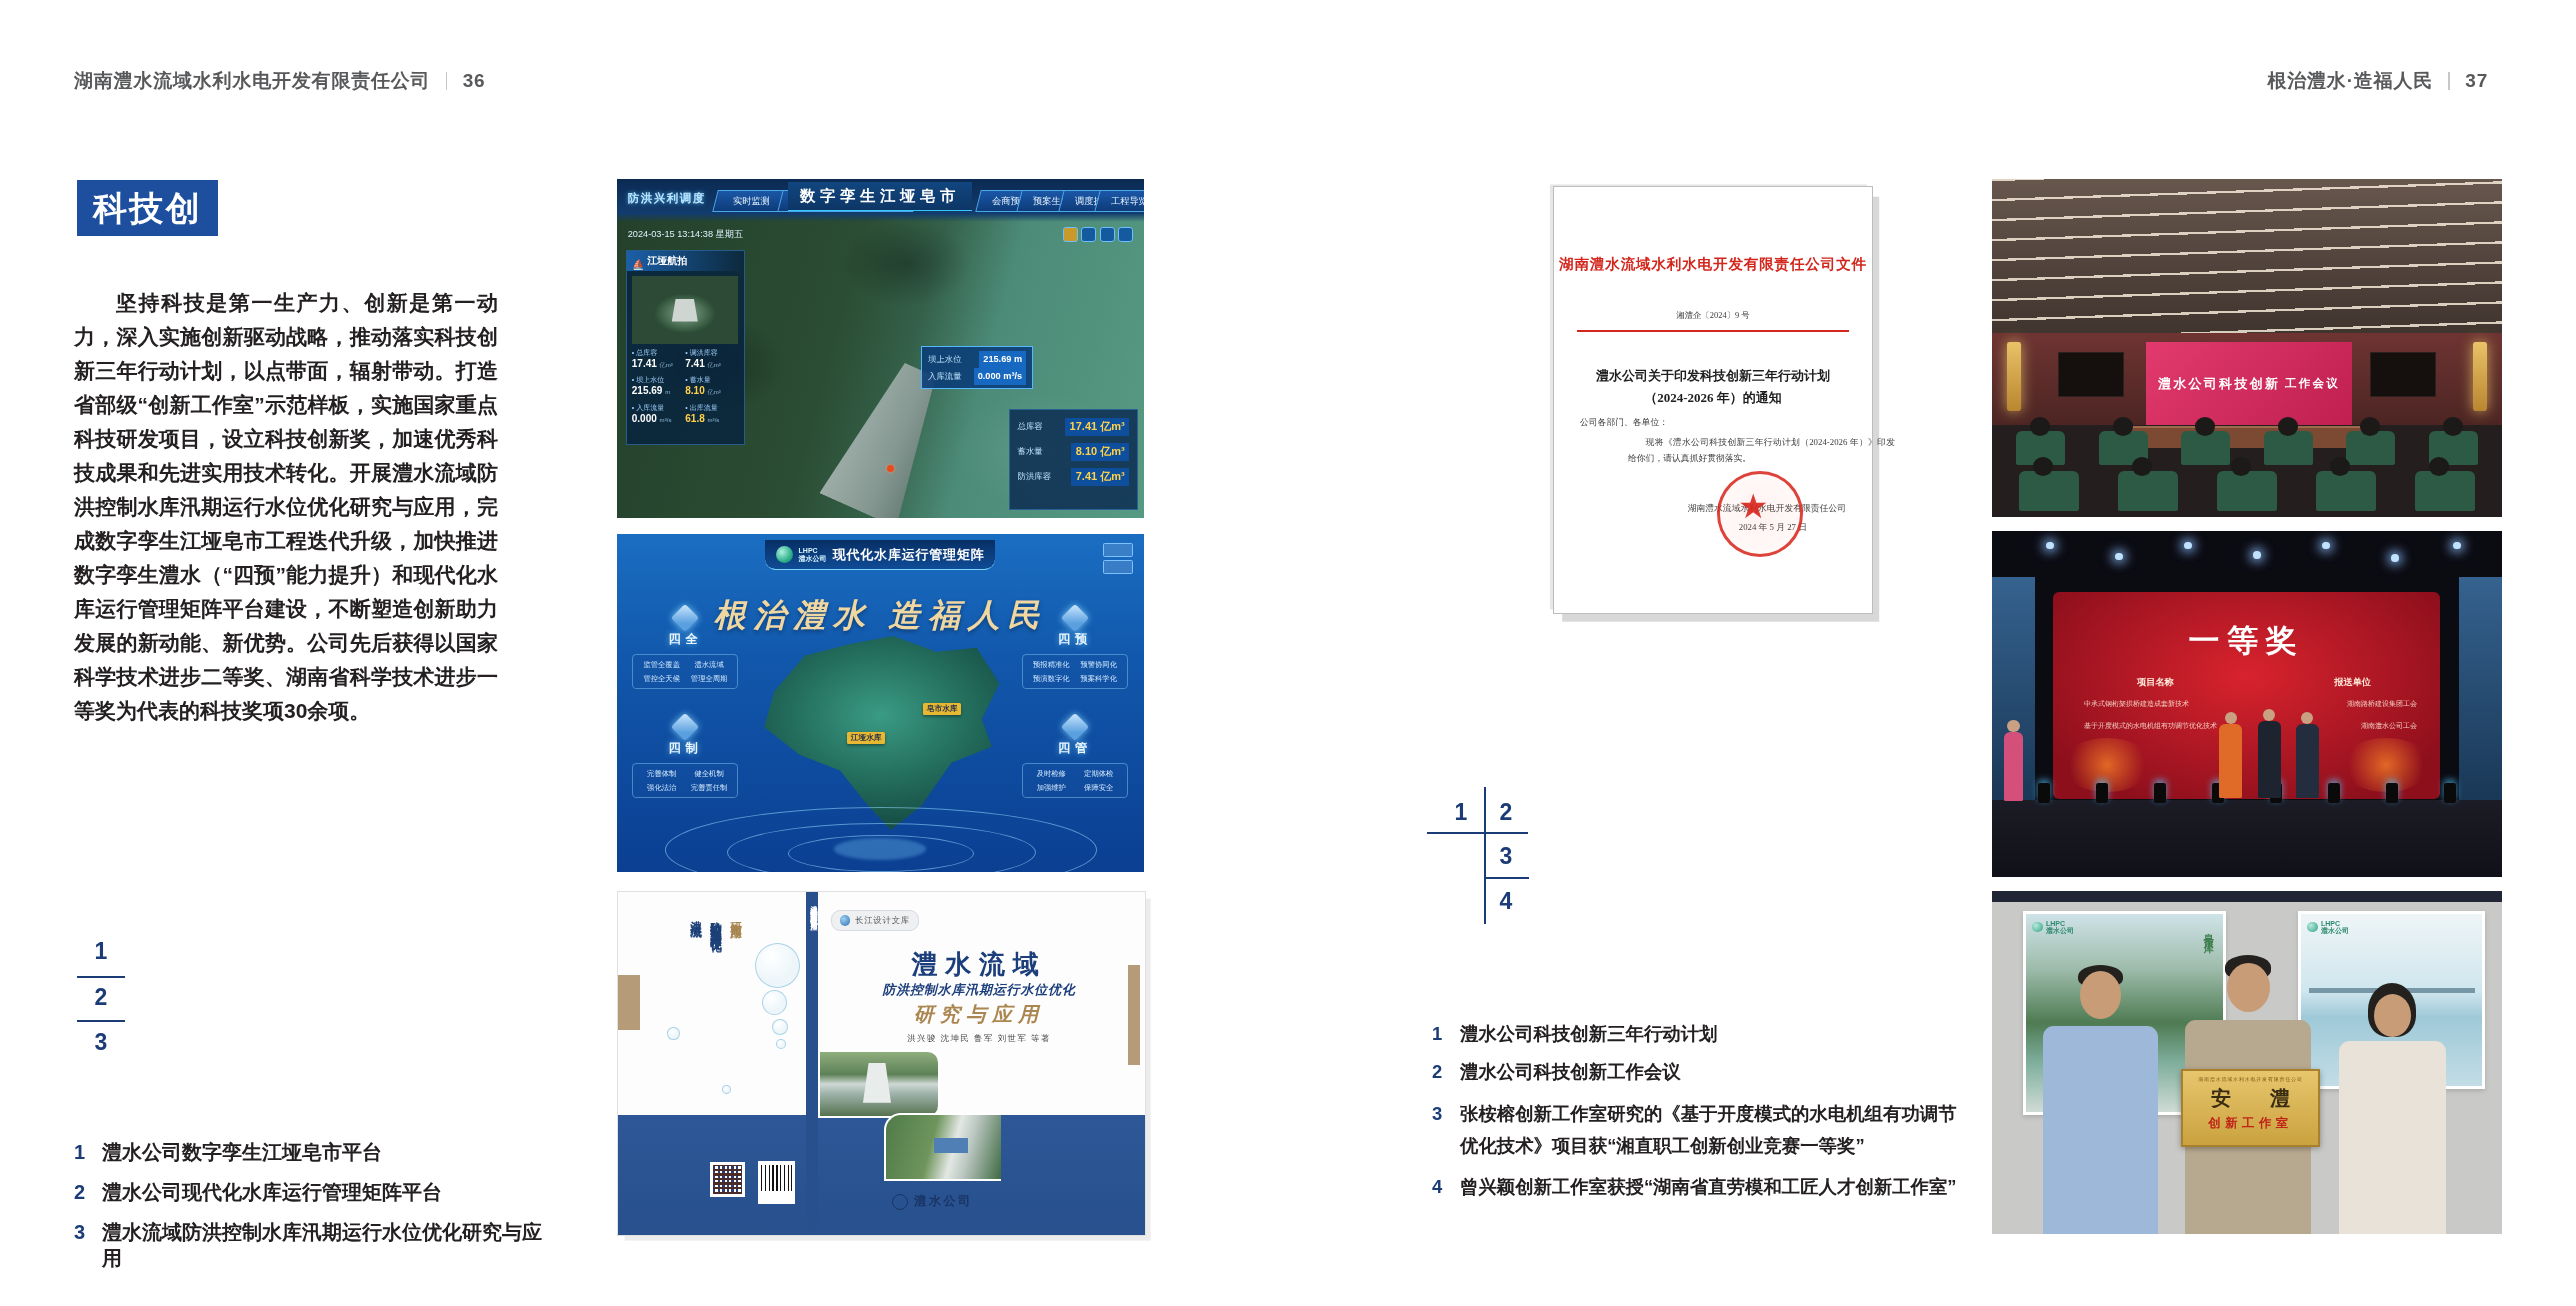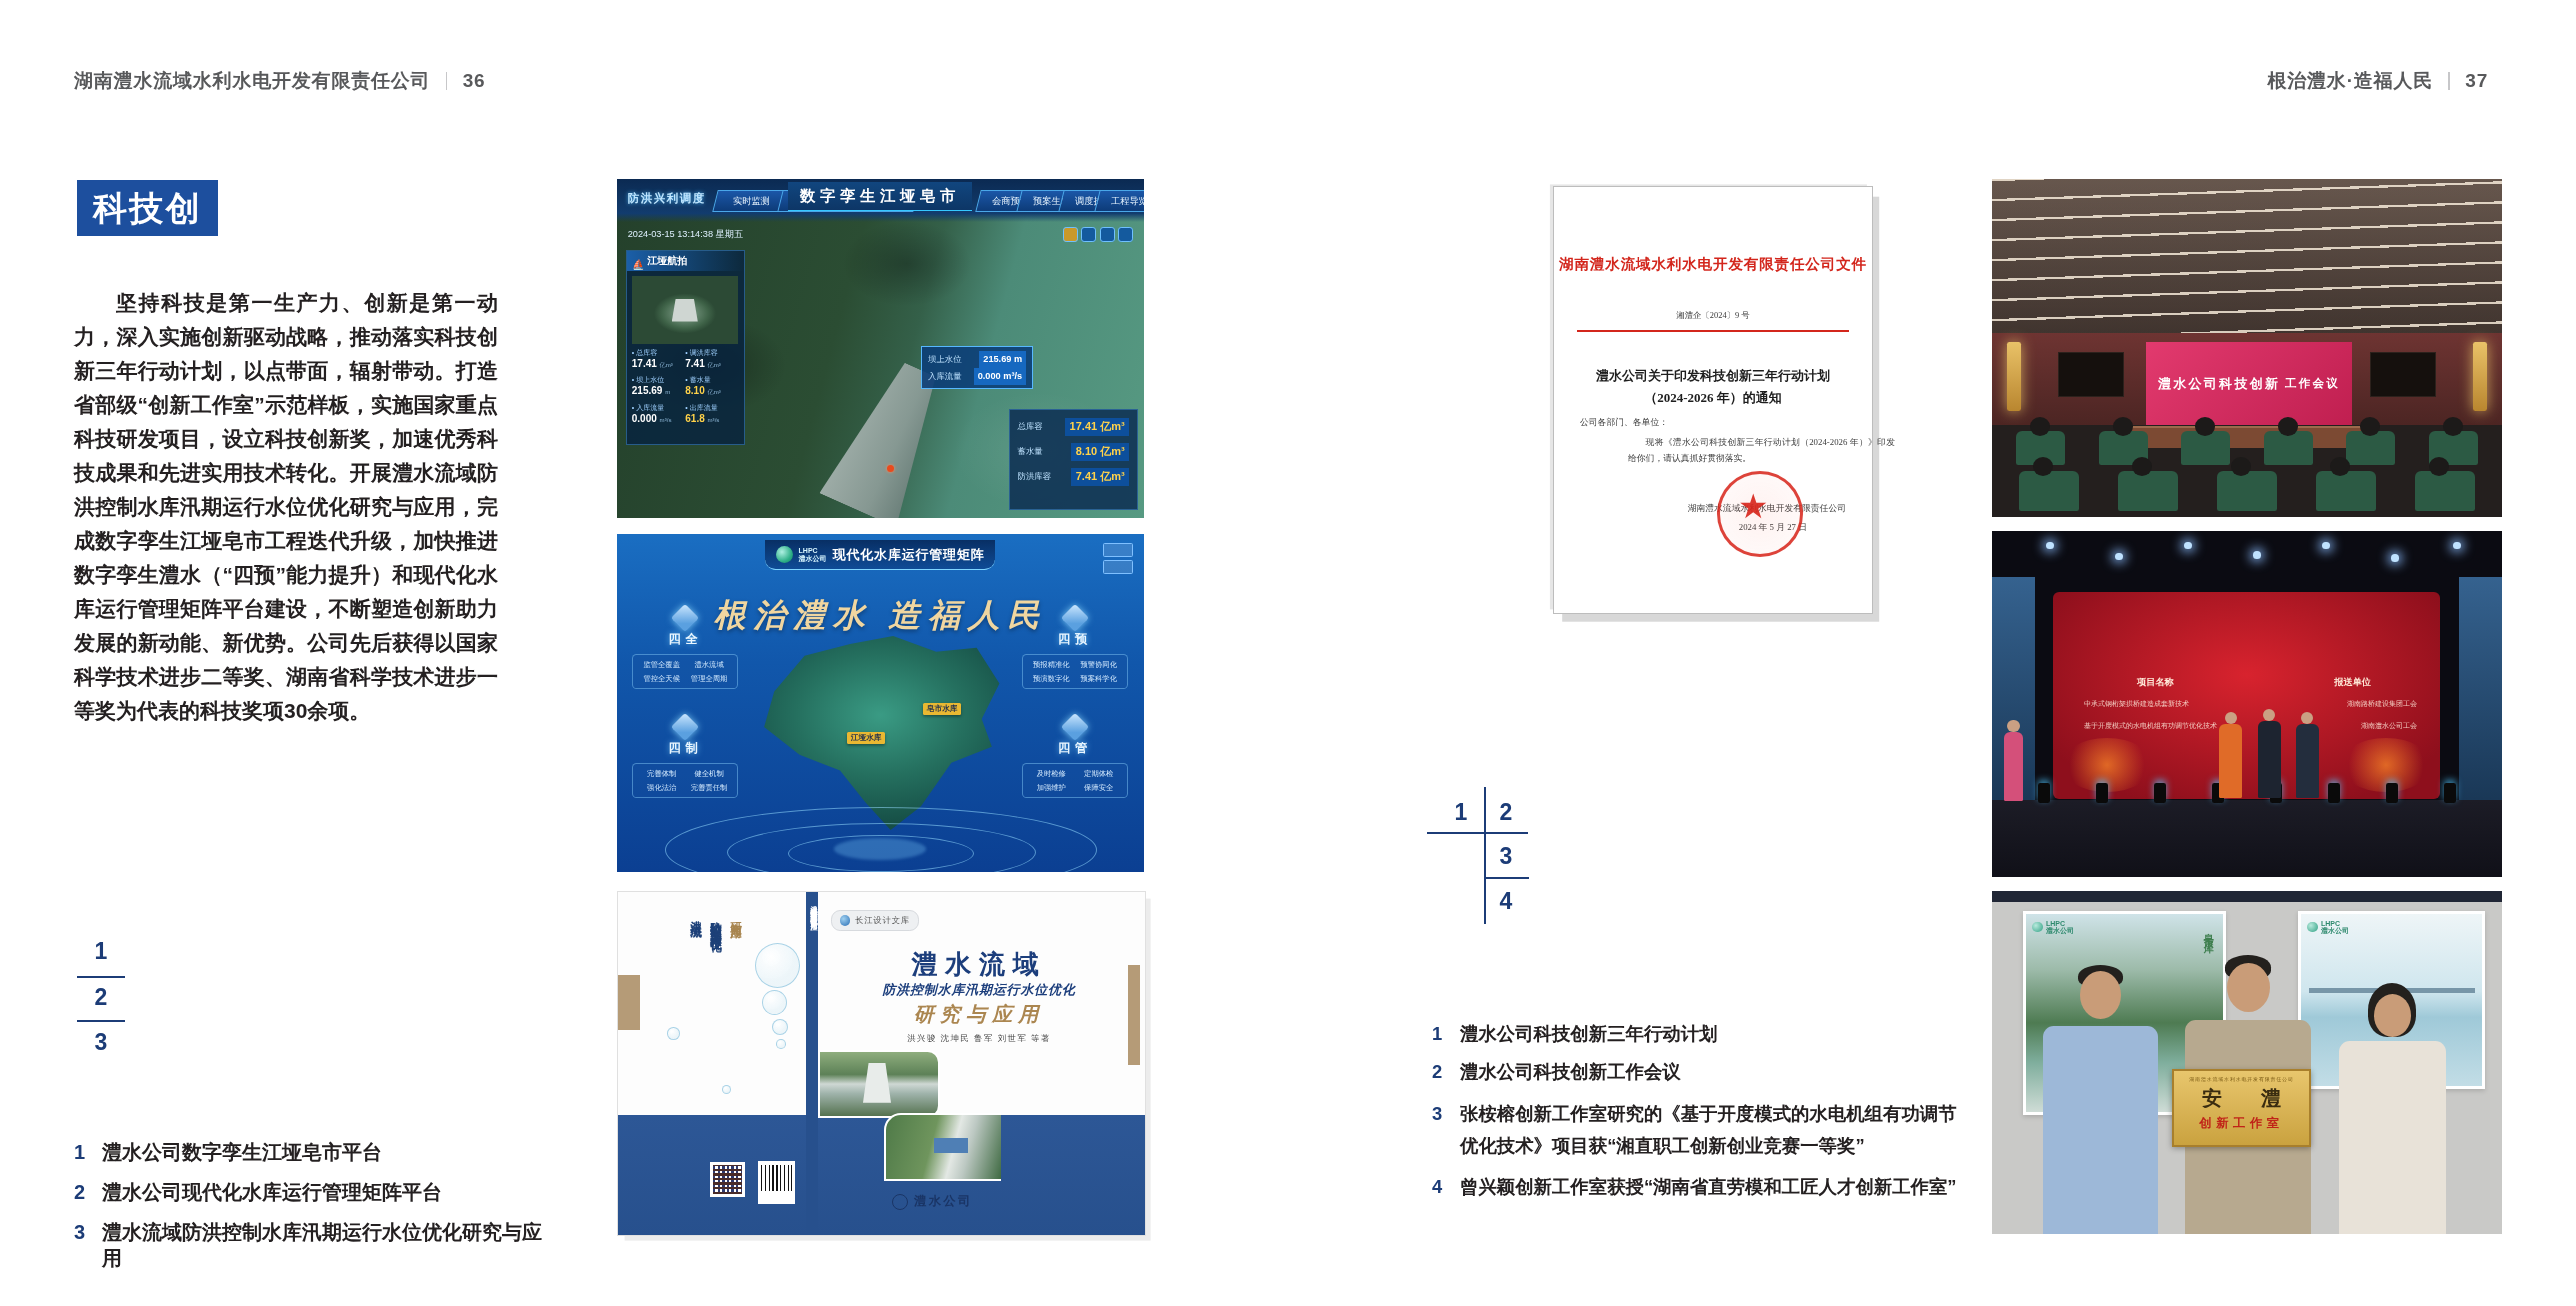--- a/index.html
+++ b/index.html
@@ -204,21 +204,21 @@
          background:linear-gradient(180deg,#eef5f7 0%,#cfe6ee 45%,#9fc9d8 60%,#c2dde6 100%);}
   .gp-p2::after{content:"";position:absolute;left:7.7px;top:74px;width:166px;height:4.6px;background:#7796a8;}
   .gp-logo{position:absolute;left:6.1px;top:6.1px;display:flex;align-items:center;gap:3.1px;}
   .gp-logo-dot{width:10.7px;height:10.7px;border-radius:50%;background:radial-gradient(circle at 35% 35%,#b8eadd,#2fa083);}
   .gp-logo-txt{font-size:7px;font-weight:bold;color:#2f8a6e;line-height:7px;}
   .gp-vert{position:absolute;right:7.7px;top:10.7px;writing-mode:vertical-rl;font-family:"Liberation Serif","DejaVu Serif",serif;
            font-size:10px;color:#3f7f4f;font-weight:bold;letter-spacing:3.1px;}
   .gp-person{position:absolute;border-radius:10.7px 10.7px 0 0;}
   .gp-head{position:absolute;border-radius:50%;background:#c99c78;}
   .gp-hair{position:absolute;border-radius:50% 50% 40% 40%;background:#23201d;}
-  .gp-plaque{left:180px;top:178px;width:135px;height:74px;background:linear-gradient(180deg,#e8c66d,#caa23f);
+  .gp-plaque{left:189px;top:178px;width:135px;height:74px;background:linear-gradient(180deg,#e8c66d,#caa23f);
              border:2.3px solid #a87f2c;box-shadow:0 2.3px 6.1px rgba(0,0,0,.35);text-align:center;}
   .gp-pl-top{font-size:5px;color:#7a5a14;margin-top:4.6px;letter-spacing:0.8px;}
   .gp-pl-main{font-family:"Liberation Serif","DejaVu Serif",serif;font-size:20px;font-weight:bold;color:#3a2c10;letter-spacing:17px;margin-top:3.1px;text-indent:17px;}
   .gp-pl-sub{font-family:"Liberation Serif","DejaVu Serif",serif;font-size:12.3px;font-weight:bold;color:#c02318;letter-spacing:4.6px;margin-top:3.1px;}
 </style>
 </head>
 <body>
 
 <div class="canvas">
 
@@ -507,20 +507,21 @@
     <div class="aw-light" style="left:54px;"></div>
     <div class="aw-light" style="left:123px;top:21.5px;"></div>
     <div class="aw-light" style="left:192px;"></div>
     <div class="aw-light" style="left:261px;top:20px;"></div>
     <div class="aw-light" style="left:330px;"></div>
     <div class="aw-light" style="left:399px;top:23px;"></div>
     <div class="aw-light" style="left:461px;"></div>
     <div class="aw-wing" style="left:0;"></div>
     <div class="aw-wing" style="right:0;"></div>
     <div class="abs aw-screen">
+      <div class="abs aw-title">一等奖</div>
       <div class="aw-col" style="left:84px;">项目名称</div>
       <div class="aw-col" style="right:69px;">报送单位</div>
       <div class="aw-rowtxt" style="left:31px;top:107px;">中承式钢桁架拱桥建造成套新技术</div>
       <div class="aw-rowtxt" style="right:23px;top:107px;text-align:right;width:123px;">湖南路桥建设集团工会</div>
       <div class="aw-rowtxt" style="left:31px;top:129px;">基于开度模式的水电机组有功调节优化技术</div>
       <div class="aw-rowtxt" style="right:23px;top:129px;text-align:right;width:123px;">湖南澧水公司工会</div>
       <div class="aw-glow" style="left:7.7px;top:146px;"></div>
       <div class="aw-glow" style="right:7.7px;top:146px;"></div>
     </div>
     <div class="abs aw-floor"></div>

